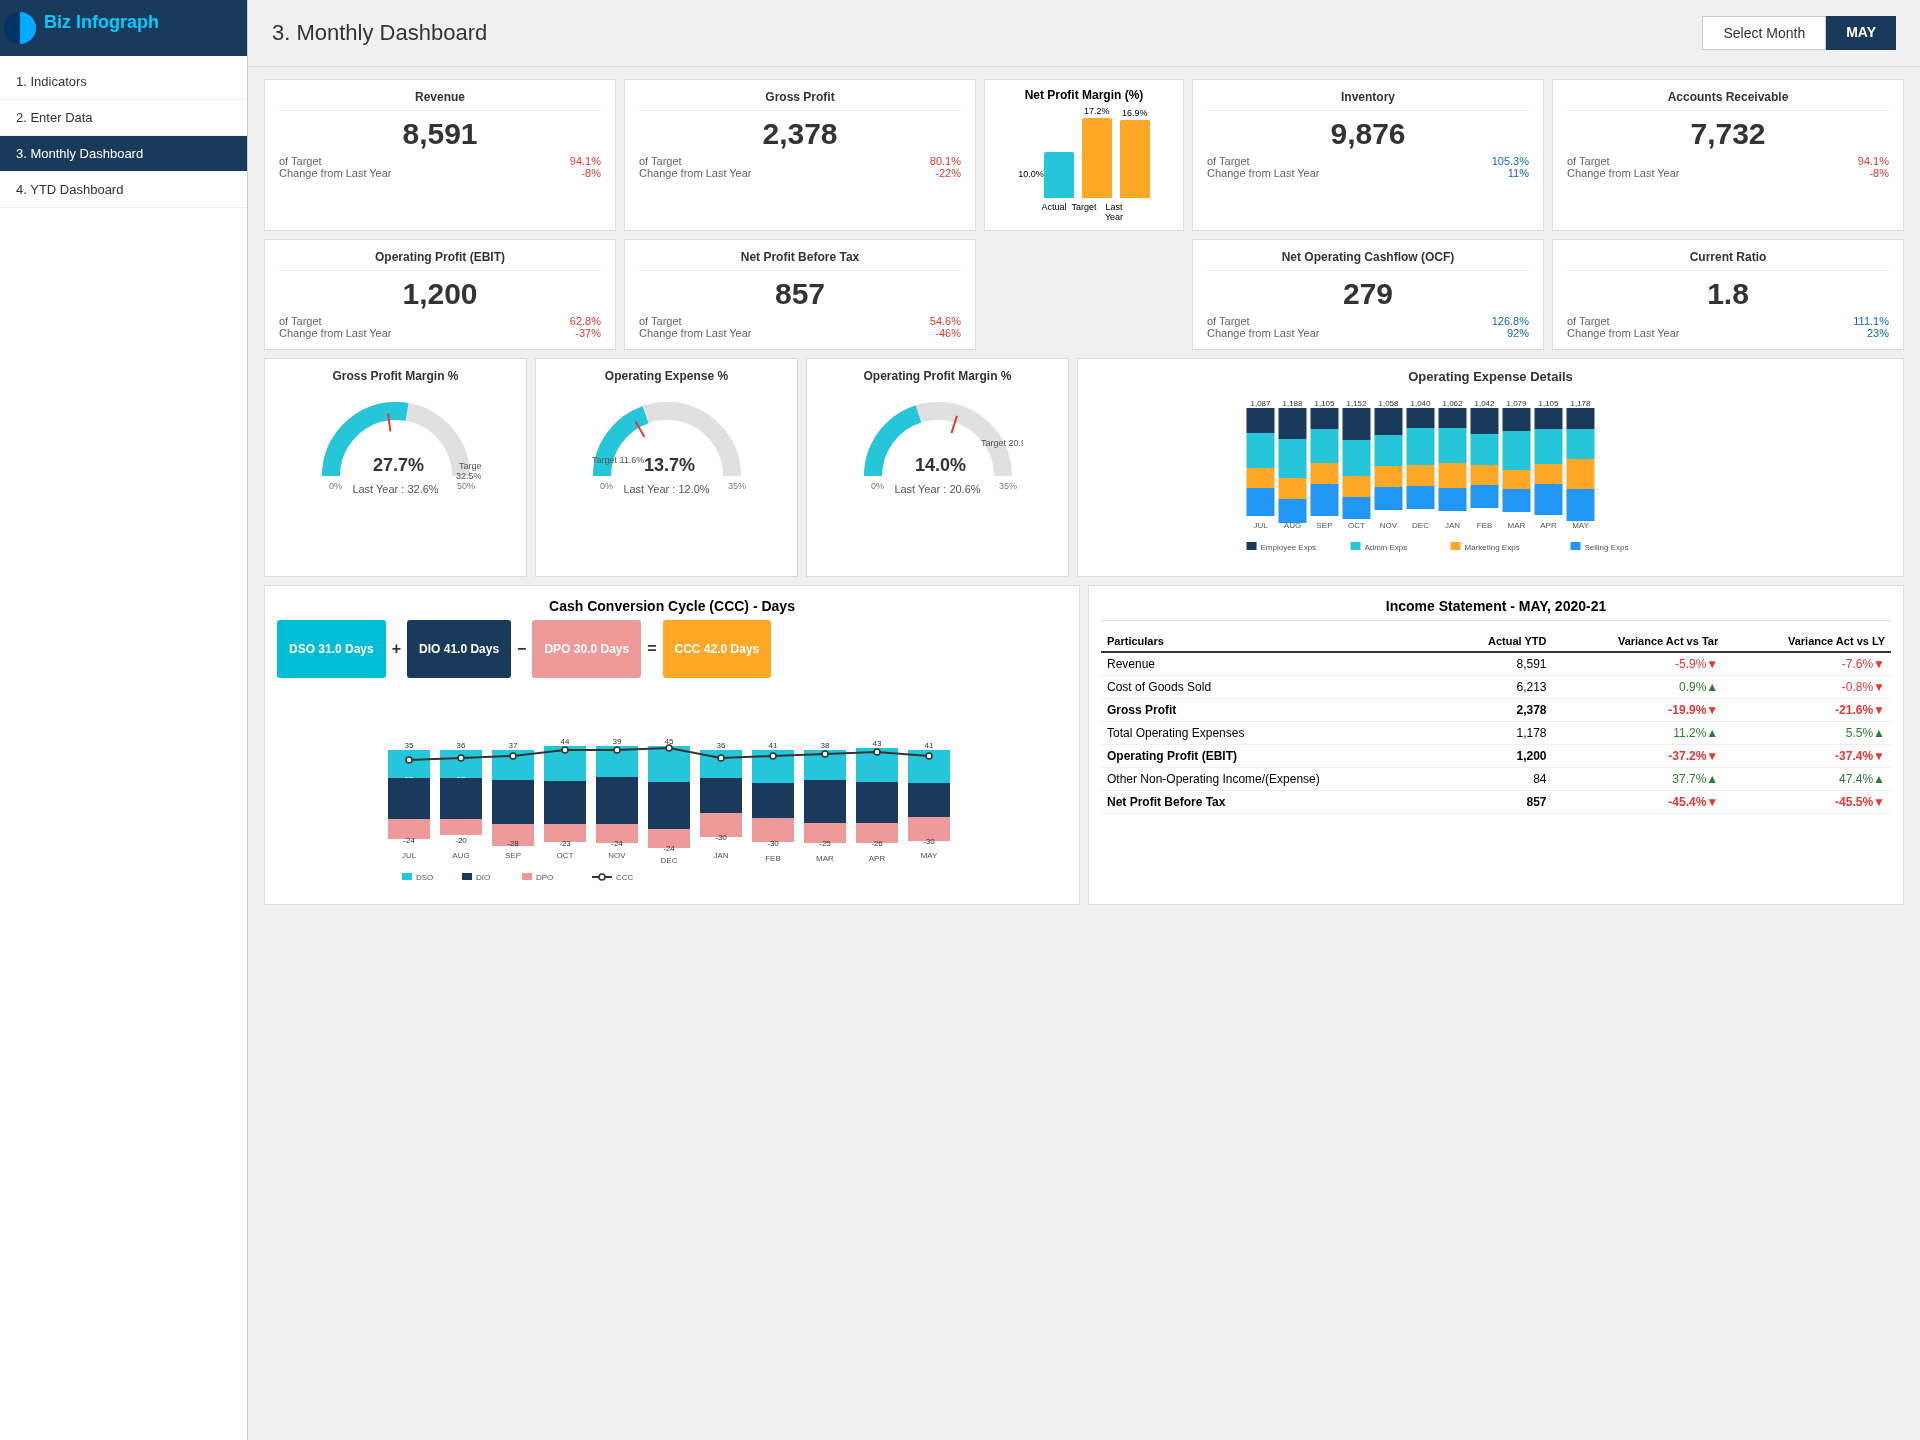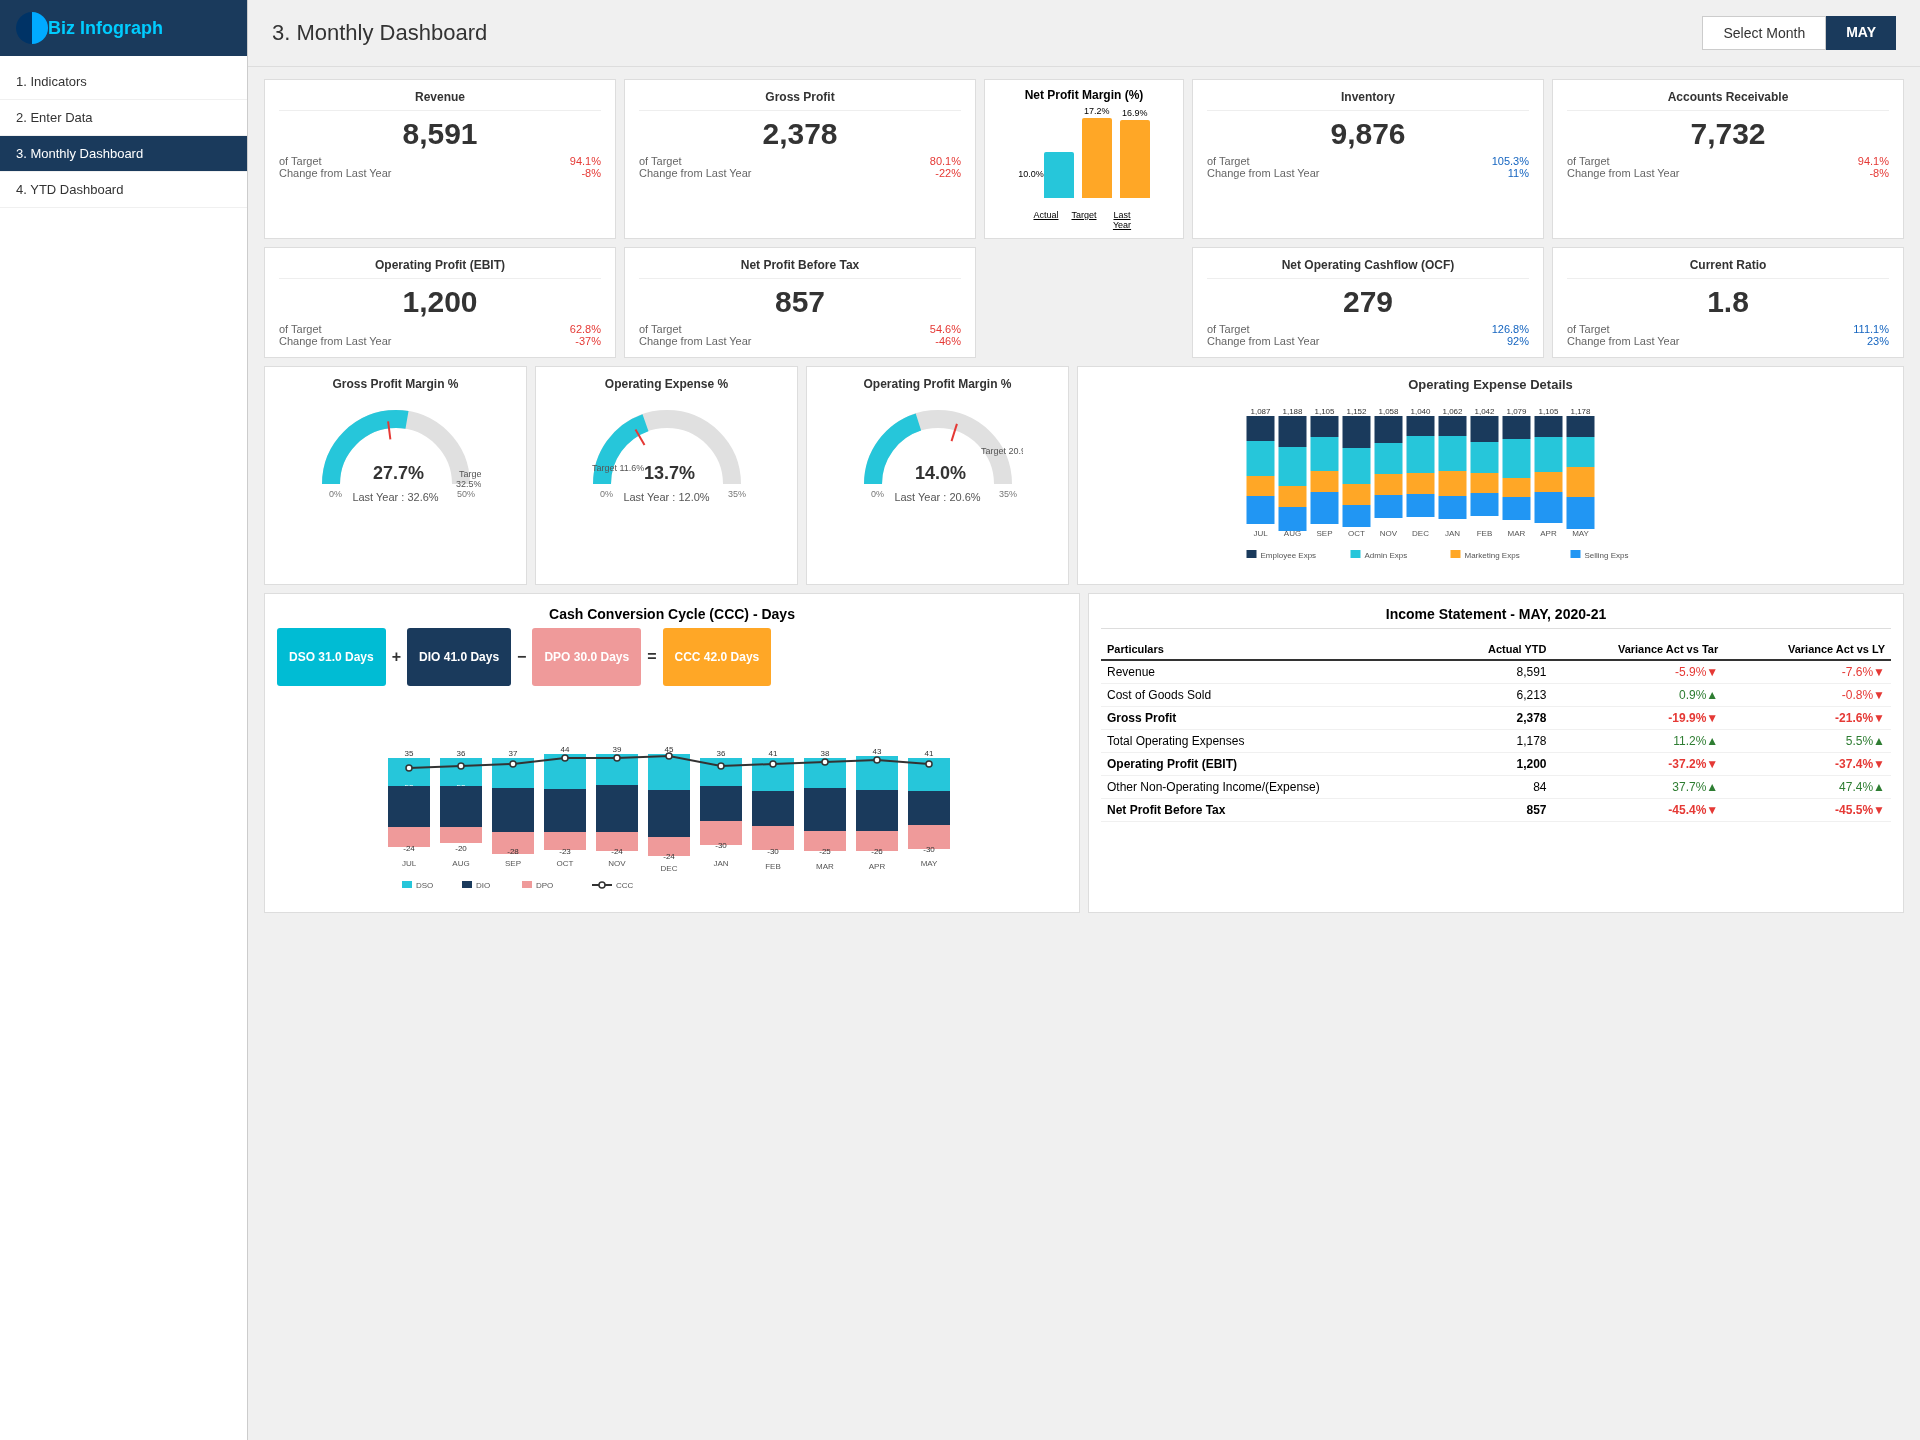--- a/index.html
+++ b/index.html
@@ -1,20 +1,20 @@
 <!DOCTYPE html>
 <html><head>
   <meta charset="utf-8">
   <style>
     * { box-sizing: border-box; margin: 0; padding: 0; }
     body { font-family: Arial, sans-serif; background: #e8e8e8; display: flex; width: 1920px; min-height: 1440px; }
     
     
     .sidebar { width: 248px; background: #fff; border-right: 1px solid #ccc; flex-shrink: 0; }
-    .sidebar-logo { background: #1a3a5c; padding: 12px 16px; display: flex; align-items: center; gap: 0; }
+    .sidebar-logo { background: #1a3a5c; padding: 12px 4px; display: flex; gap: 8px; }
     .sidebar-logo .logo-icon { width: 32px; height: 32px; border-radius: 50%; background: conic-gradient(#00aaff 0deg 180deg, #003366 180deg 360deg); }
     .sidebar-logo .logo-text { color: #fff; font-size: 18px; font-weight: bold; }
     .sidebar-logo .logo-text span { color: #00ccff; }
     .sidebar-nav { padding: 8px 0; }
     .sidebar-item { padding: 10px 16px; font-size: 13px; color: #333; cursor: pointer; border-bottom: 1px solid #f0f0f0; }
     .sidebar-item.active { background: #1a3a5c; color: #fff; }
     
     
     .main { flex: 1; display: flex; flex-direction: column; background: #f0f0f0; }
     
@@ -130,21 +130,21 @@
           </div>
           <div style="display:flex; flex-direction:column; align-items:center;">
             <div style="font-size:9px; margin-bottom:2px;">17.2%</div>
             <div style="width:30px; height:80px; background:#ffa726; border-radius:2px 2px 0 0;"></div>
           </div>
           <div style="display:flex; flex-direction:column; align-items:center;">
             <div style="font-size:9px; margin-bottom:2px;">16.9%</div>
             <div style="width:30px; height:78px; background:#ffa726; border-radius:2px 2px 0 0;"></div>
           </div>
         </div>
-        <div style="display:flex; gap:8px; justify-content:center; margin-top:12px;text-decoration:underline;">
+        <div style="display:flex; justify-content:center; margin-top:4px;">
           <div style="width:30px; font-size:9px; text-align:center;">Actual</div>
           <div style="width:30px; font-size:9px; text-align:center;">Target</div>
           <div style="width:30px; font-size:9px; text-align:center;">Last Year</div>
         </div>
       </div>
 
       <div class="kpi-card">
         <div class="kpi-title">Inventory</div>
         <div class="kpi-value">9,876</div>
         <div class="kpi-meta">

